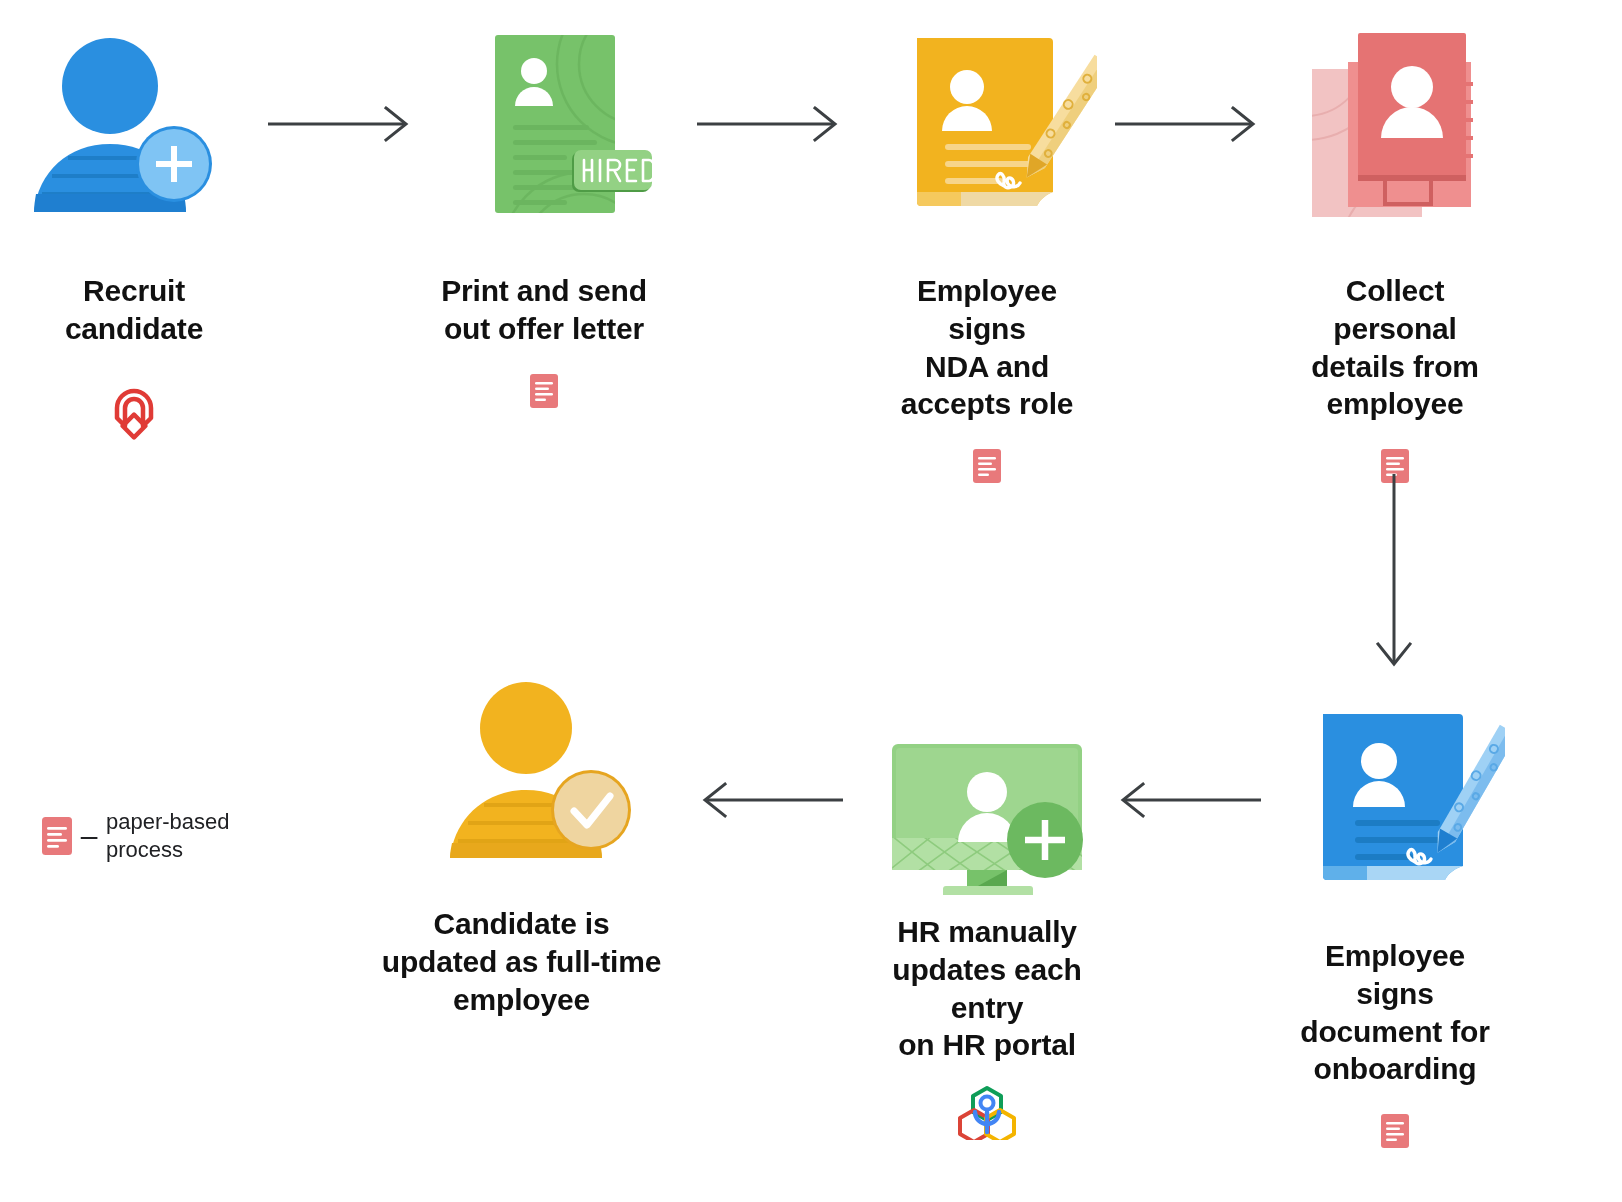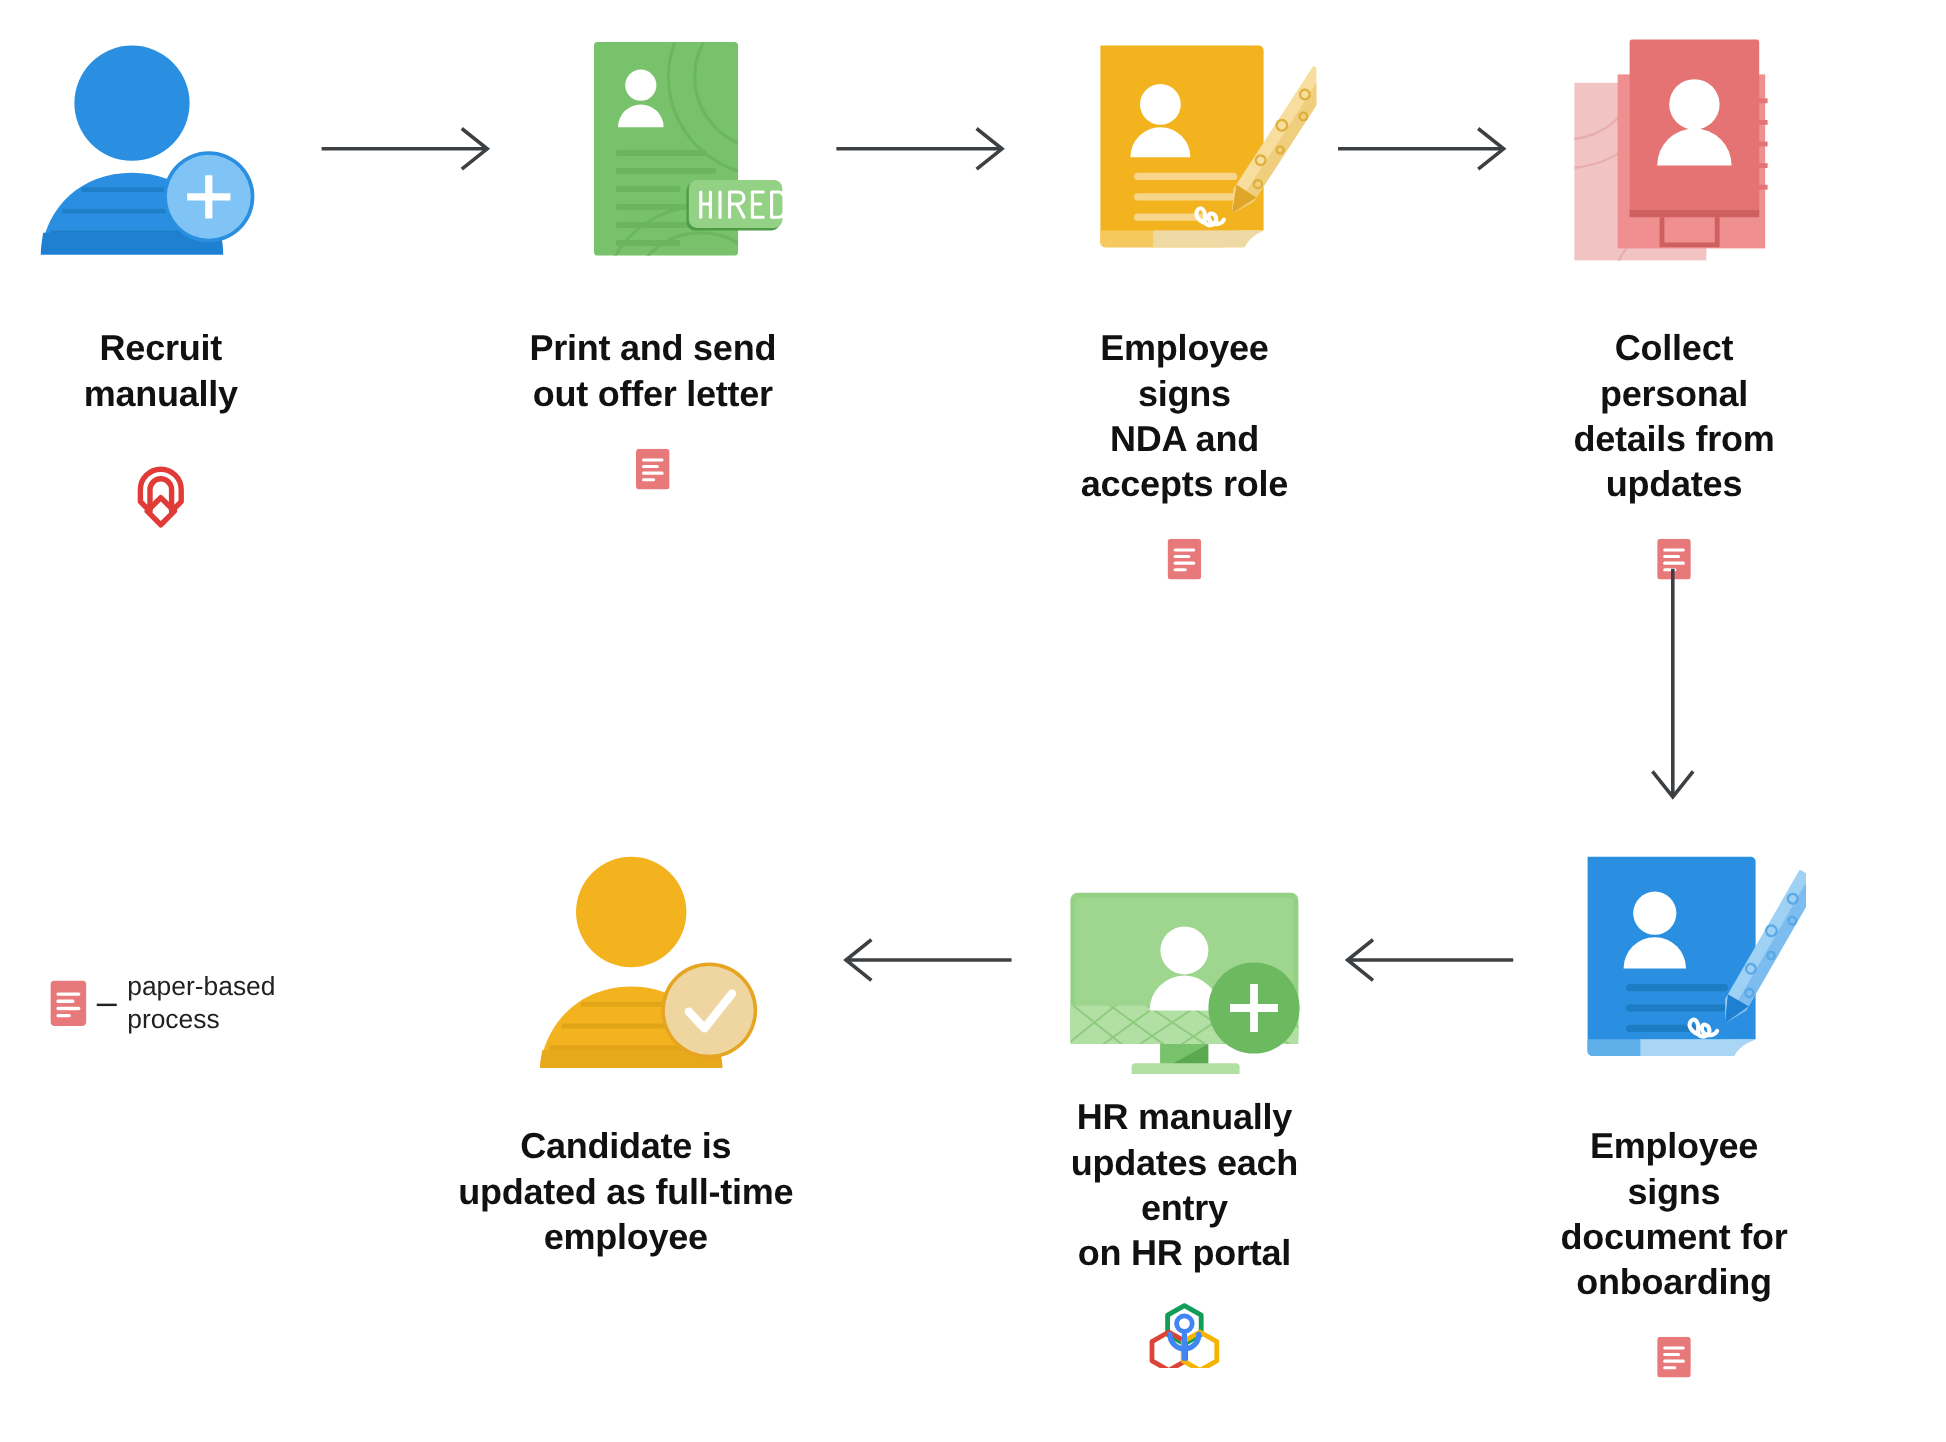--- a/index.html
+++ b/index.html
@@ -85,21 +85,21 @@
           <path d="M18 170 H156" fill="none"></path>
           <path d="M44 134 H130" fill="none"></path>
         </g>
         <path d="M10 188 C10 182 11 176 12 170 H160 C161 176 162 182 162 188 Z" fill="#1f7fd0"></path>
         <circle cx="150" cy="140" r="38" fill="#2a8fe0"></circle>
         <circle cx="150" cy="140" r="35" fill="#7fc4f4"></circle>
         <path d="M150 122 V158 M132 140 H168" stroke="#ffffff" stroke-width="6" stroke-linecap="butt"></path>
       </svg>
     </div>
     <div class="caption" style="margin-top:48px;">Recruit
-manually</div>
+candidate</div>
     <div class="badge" style="margin-top:30px; width:52px; height:62px;">
       <svg viewBox="0 0 52 62">
         <path d="M9 30 a17 17 0 0 1 34 0 v10 l-8 8 v-18 a9 9 0 0 0 -18 0 v18 l-8 -8 Z" fill="none" stroke="#e03b36" stroke-width="4.5" stroke-linejoin="round"></path>
         <rect x="18" y="40" width="16" height="16" transform="rotate(45 26 48)" fill="none" stroke="#e03b36" stroke-width="4.5" stroke-linejoin="round"></rect>
       </svg>
     </div>
   </div>
 
   <div class="arrow" style="left:266px; top:104px;">
     <svg width="150" height="40" viewBox="0 0 150 40">
@@ -244,21 +244,21 @@
         </g>
         <path d="M100 128 h46 v52 h-46 Z" fill="none" stroke="#cf6060" stroke-width="4"></path>
         <rect x="73" y="9" width="108" height="148" rx="2" fill="#e57373"></rect>
         <rect x="73" y="151" width="108" height="6" fill="#cf6060"></rect>
         <circle cx="127" cy="63" r="21" fill="#ffffff"></circle>
         <path d="M96 114 a31 31 0 0 1 62 0 Z" fill="#ffffff"></path>
       </svg>
     </div>
     <div class="caption" style="margin-top:48px;">Collect personal
 details from
-updates</div>
+employee</div>
     <div class="badge" style="margin-top:26px;">
       <svg viewBox="0 0 28 34">
         <rect x="0" y="0" width="28" height="34" rx="3" fill="#e8797b"></rect>
         <g fill="#ffffff">
           <rect x="5" y="8" width="18" height="2.6" rx="1.3"></rect>
           <rect x="5" y="13.5" width="14" height="2.6" rx="1.3"></rect>
           <rect x="5" y="19" width="18" height="2.6" rx="1.3"></rect>
           <rect x="5" y="24.5" width="11" height="2.6" rx="1.3"></rect>
         </g>
       </svg>
@@ -365,21 +365,21 @@
     </div>
   </div>
 
   <div class="arrow" style="left:695px; top:780px;">
     <svg width="150" height="40" viewBox="0 0 150 40">
       <path d="M148 20 H12" stroke="#3c4043" stroke-width="3" fill="none"></path>
       <path d="M30 4 L10 20 L30 36" stroke="#3c4043" stroke-width="3" fill="none" stroke-linecap="square"></path>
     </svg>
   </div>
 
-  <div class="node" style="left:434px; top:700px; width:220px;">
+  <div class="node" style="left:434px; top:668px; width:220px;">
     <div class="art" style="height:195px;">
       <svg viewBox="0 0 220 195">
         <circle cx="92" cy="60" r="46" fill="#f2b31f"></circle>
         <path d="M16 190 C20 152 50 122 92 122 C134 122 164 152 168 190 Z" fill="#f2b31f"></path>
         <g stroke="#e0a316" stroke-width="4" opacity="0.9" fill="none">
           <path d="M50 137 H134"></path>
           <path d="M34 155 H152"></path>
           <path d="M24 173 H162"></path>
         </g>
         <path d="M16 190 C16 185 17 180 18 175 H166 C167 180 168 185 168 190 Z" fill="#e8a81c"></path>

